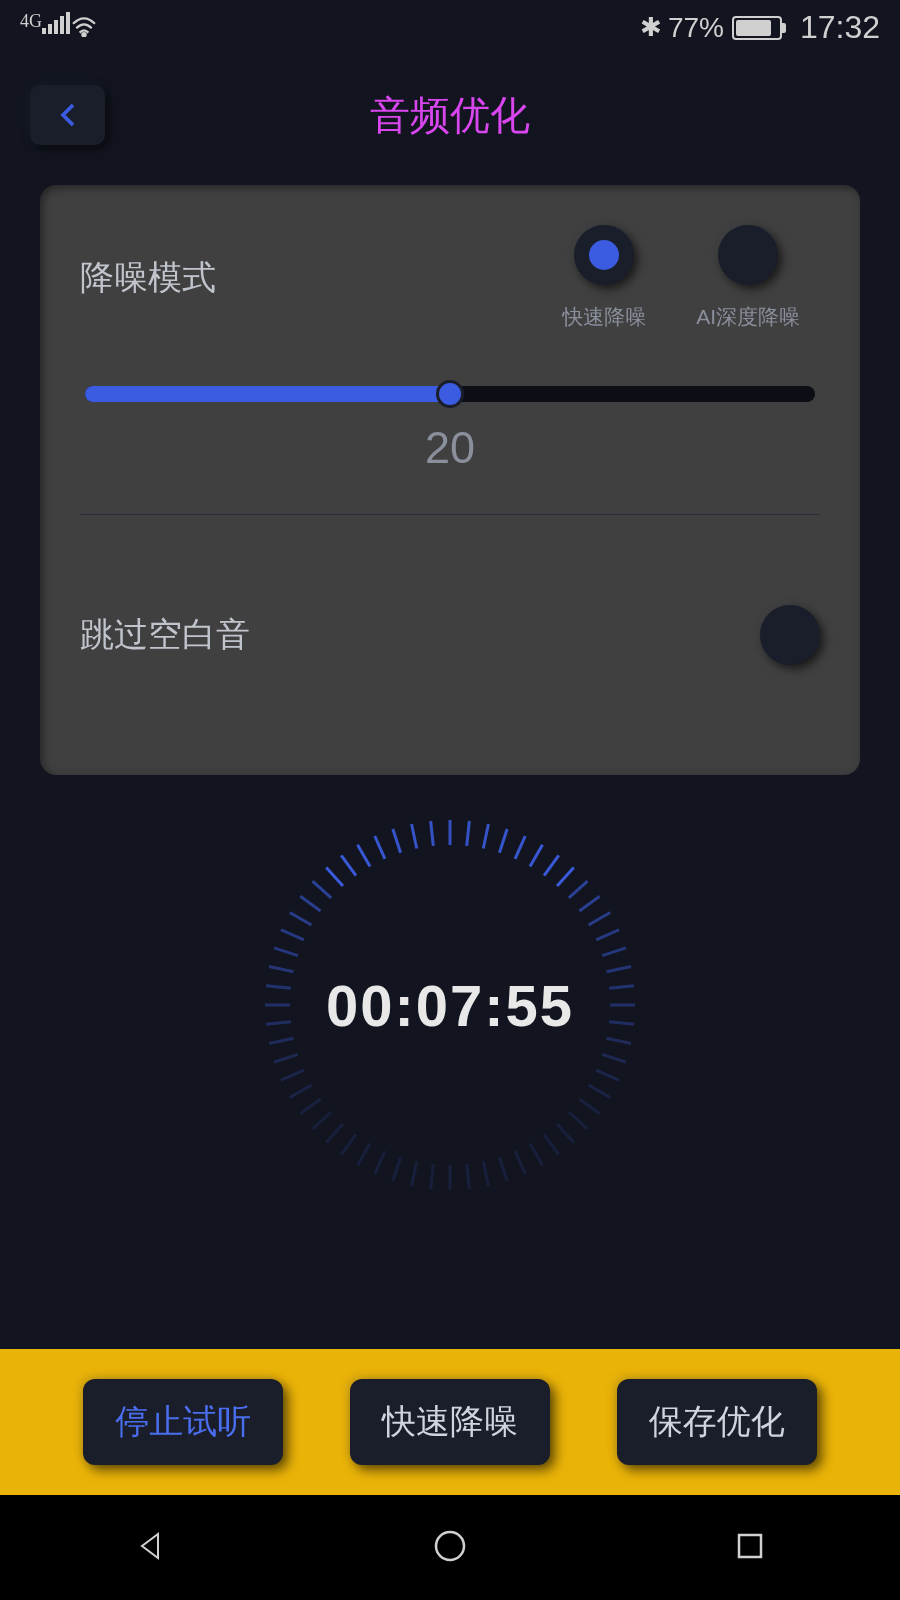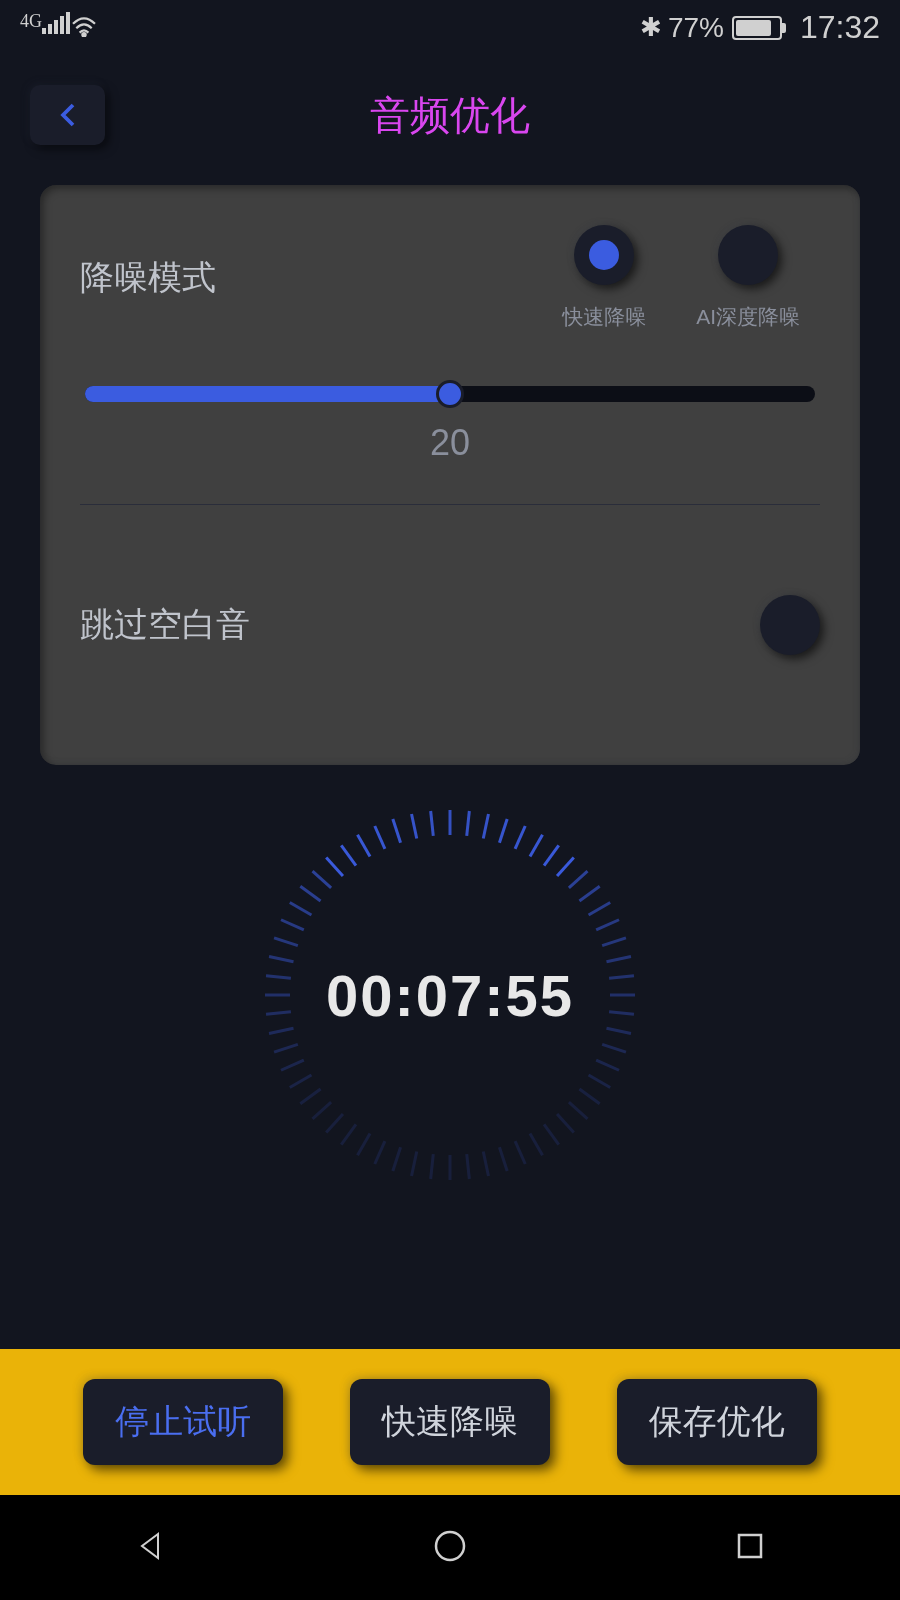--- a/index.html
+++ b/index.html
@@ -216,21 +216,21 @@
       width: 28px;
       height: 28px;
       border-radius: 50%;
       background: #3b5ce0;
       border: 3px solid #1a1d2a;
     }
     
     .slider-value {
       text-align: center;
       margin-top: 20px;
-      font-size: 36px;
+      font-size: 45px;
       color: #8a8f9c;
     }
     
     .divider {
       height: 1px;
       background: #2a2d3a;
       margin: 40px 0;
     }
     
     .row-skip {

